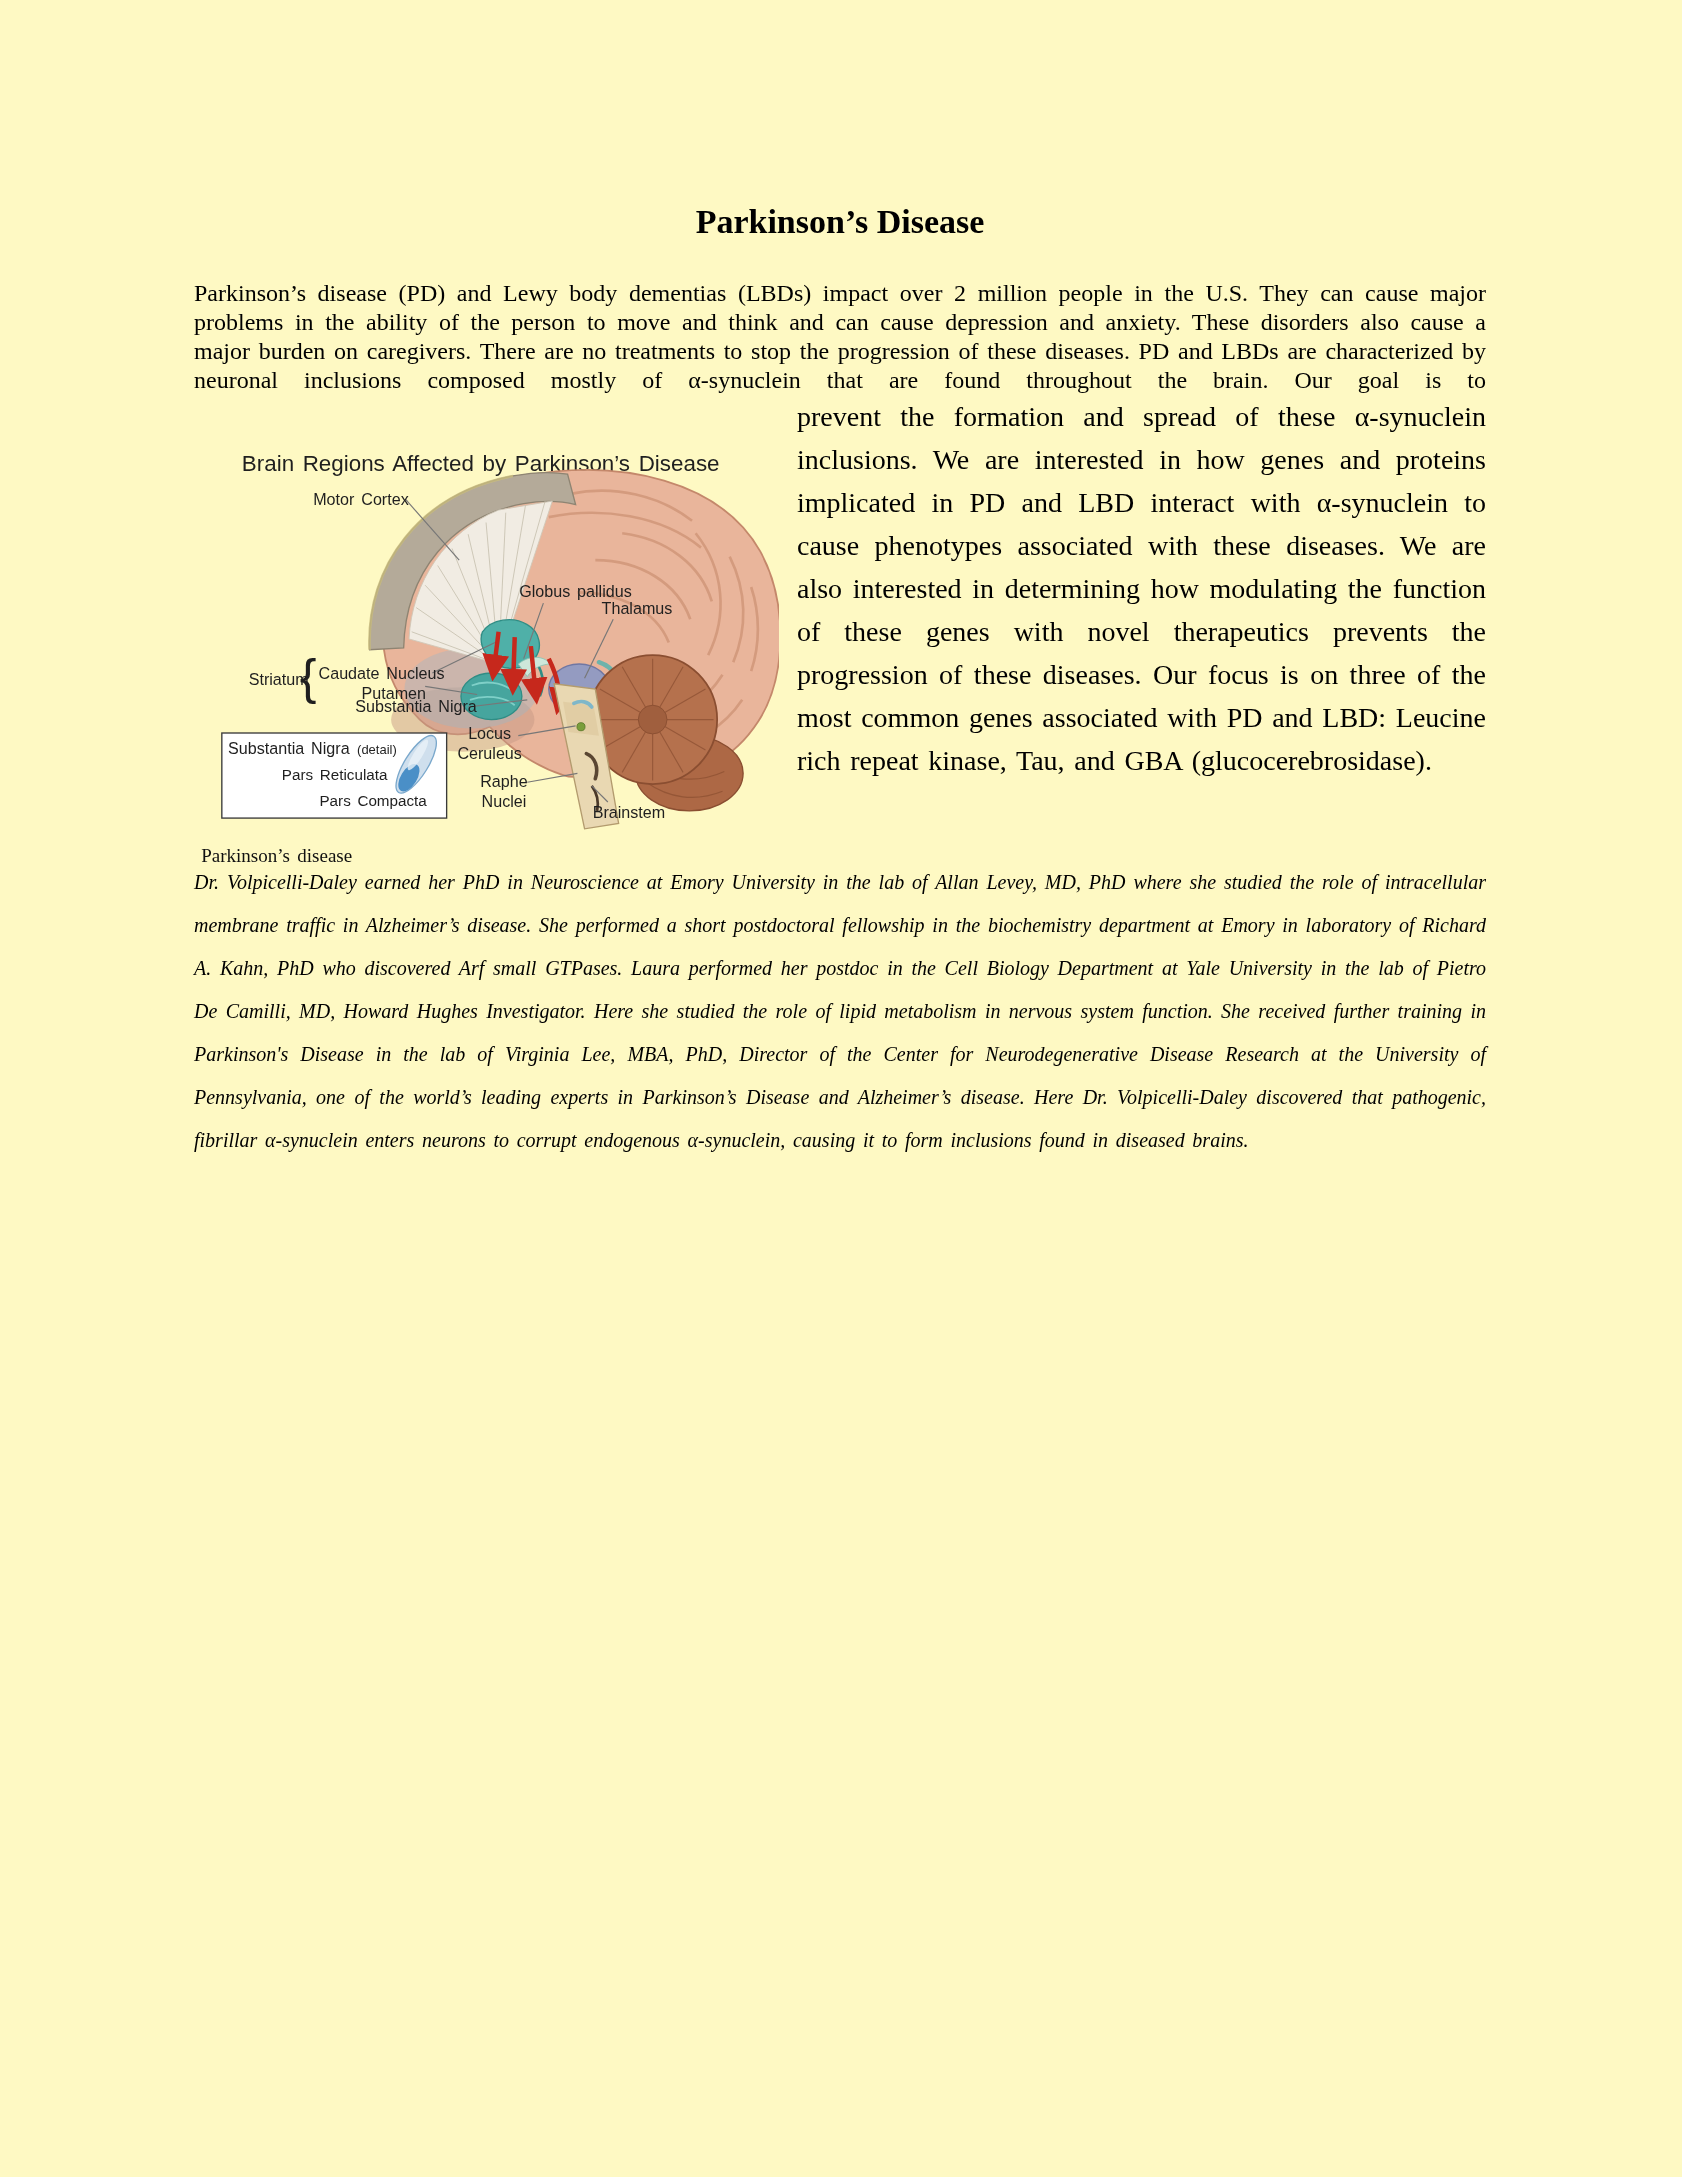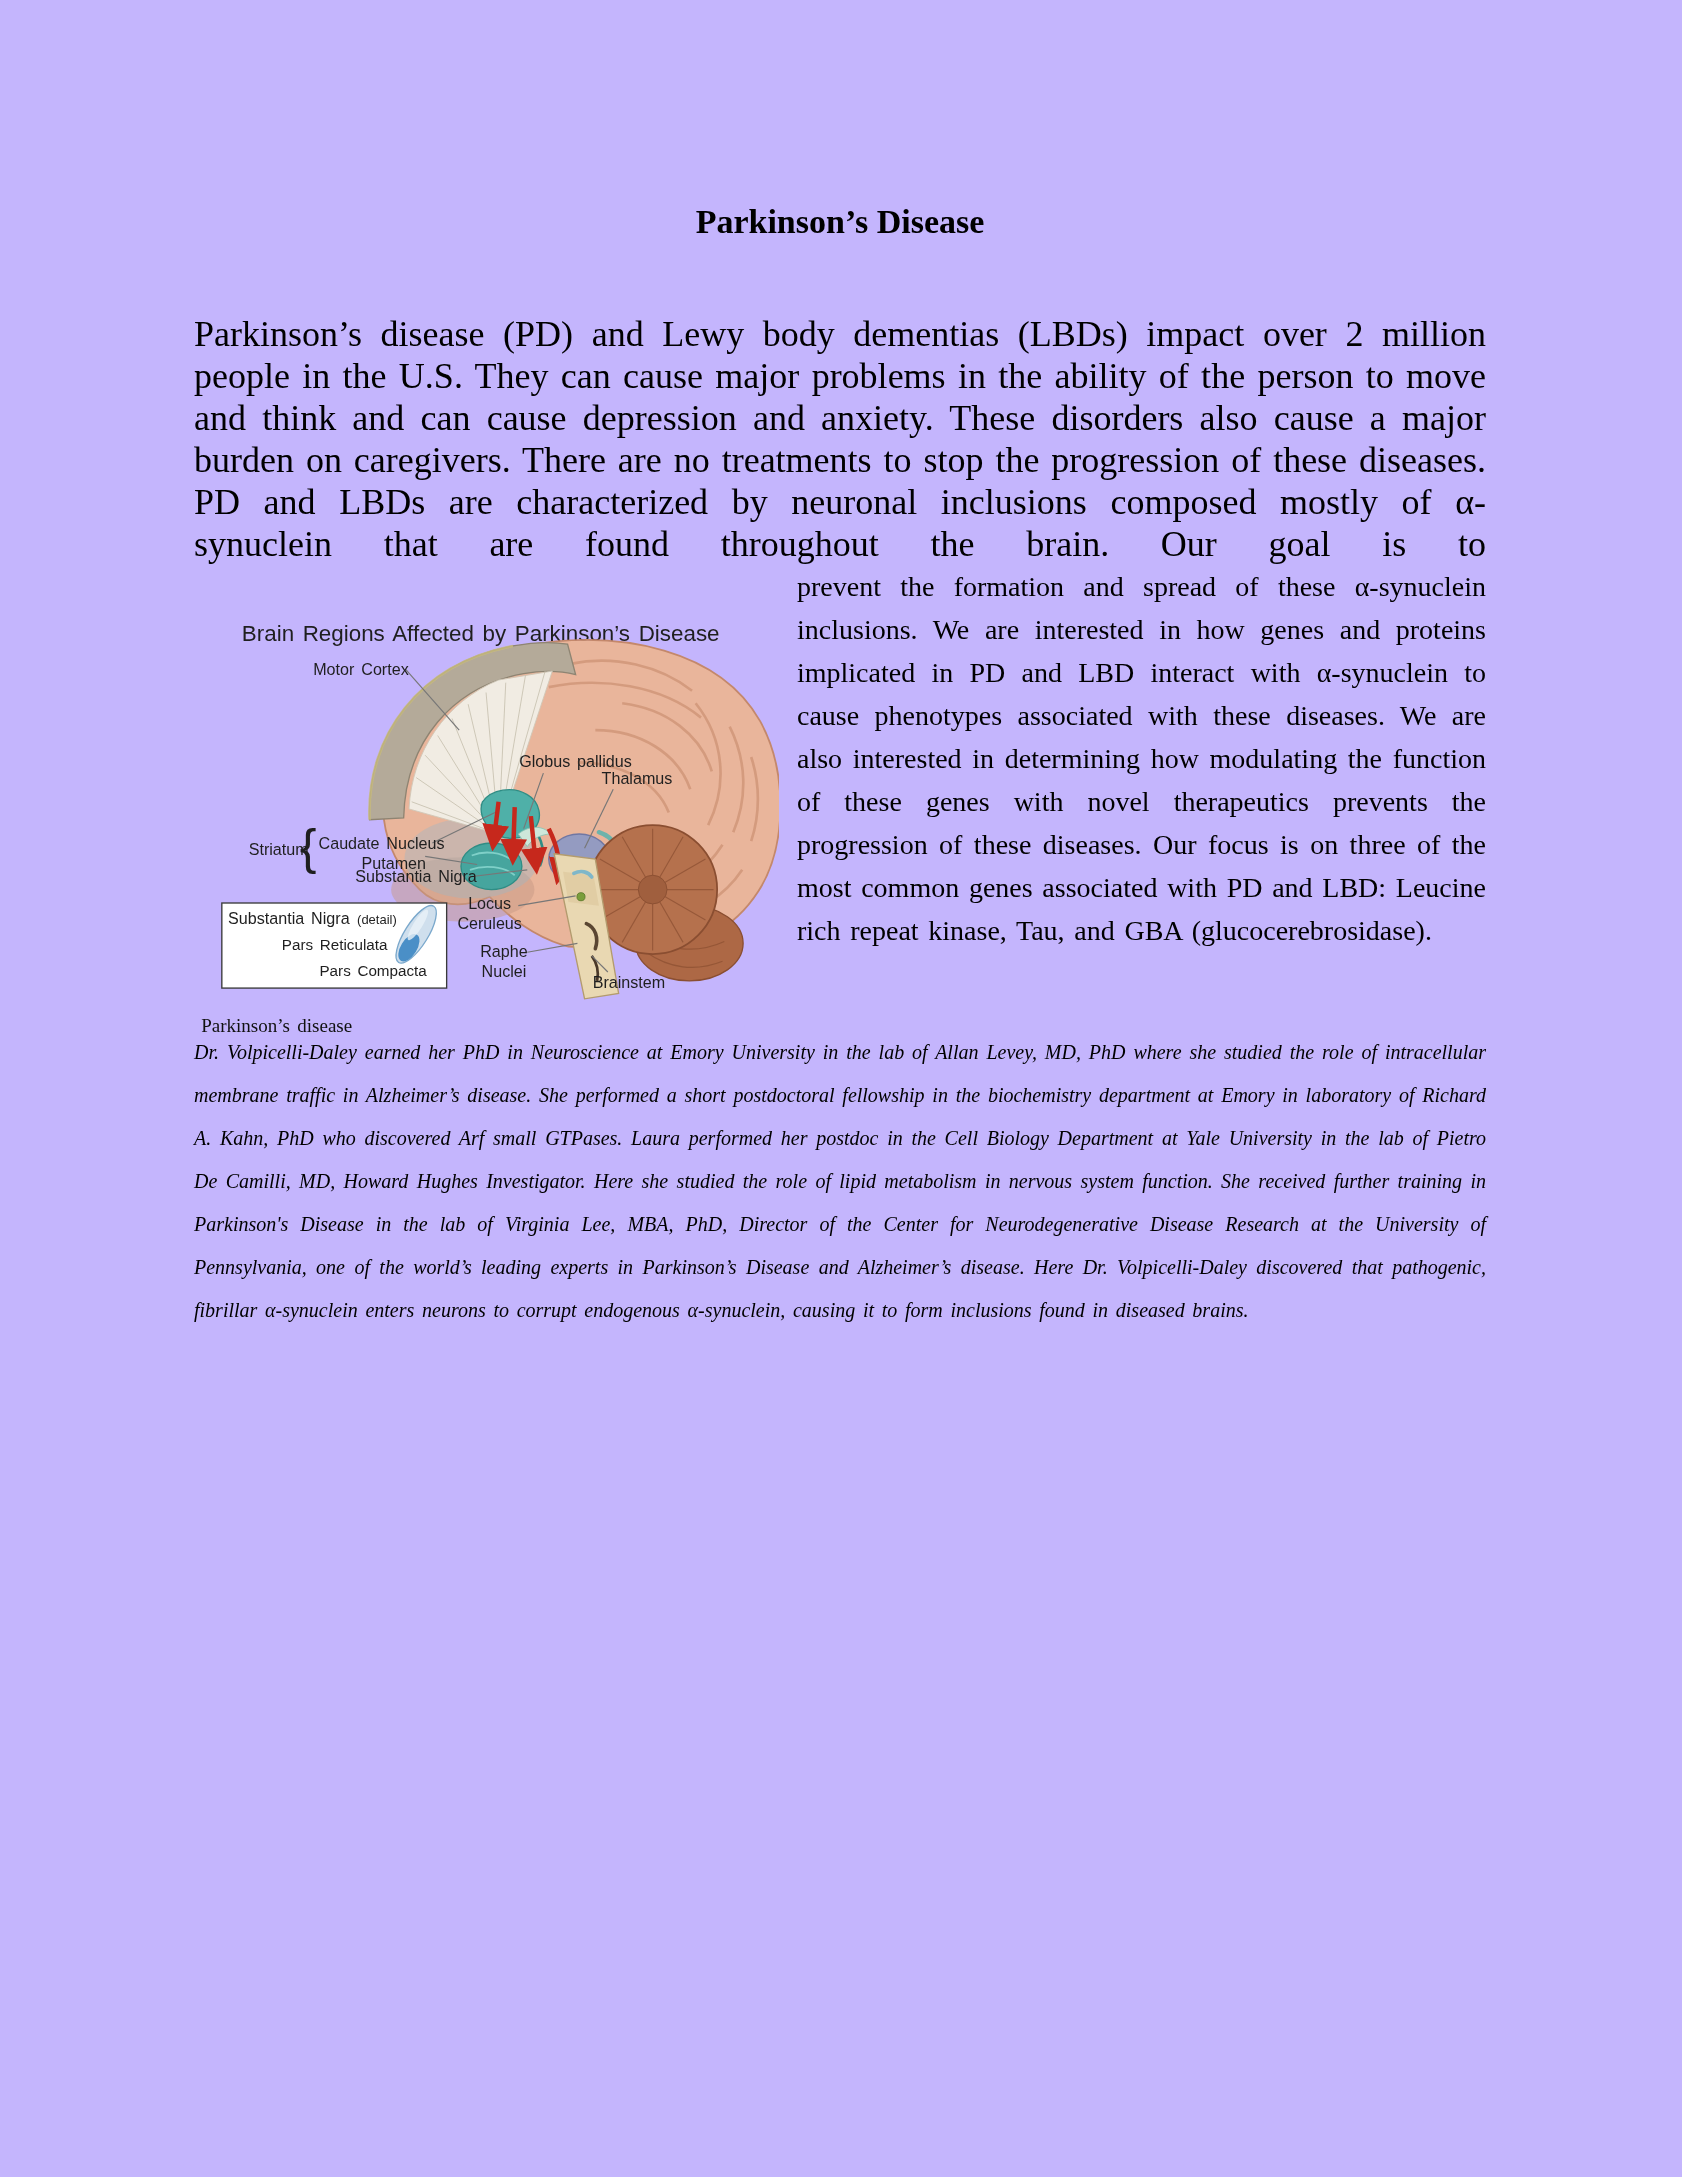--- a/index.html
+++ b/index.html
@@ -1,43 +1,43 @@
 <!DOCTYPE html>
 <html style="font-size:14.3px"><head>
 <meta charset="utf-8">
 <style>
   * { box-sizing: border-box; }
   html, body { margin: 0; padding: 0; background: #ffffff; }
   .page {
     position: relative;
     width: 1683px;
     height: 2177px;
-    background: #c4b5fd;
+    background: #fef9c3;
     overflow: hidden;
     font-family: "Liberation Serif", serif;
     color: #000000;
   }
   .content {
     position: absolute;
     left: 194px;
     top: 0;
     width: 1292px;
   }
   .page-title {
     margin: 0;
     padding-top: 202px;
     text-align: center;
     font-size: 34px;
     line-height: 1.2;
     font-weight: bold;
   }
   .intro-a {
-    margin-top: 70px;
-    font-size: 36px;
-    line-height: 42px;
+    margin-top: 36px;
+    font-size: 24px;
+    line-height: 29px;
     word-spacing: 2.7px;
     text-align: justify;
     text-align-last: justify;
   }
   .intro-b {
     font-size: 28px;
     line-height: 43px;
     word-spacing: 2.7px;
     text-align: justify;
   }

